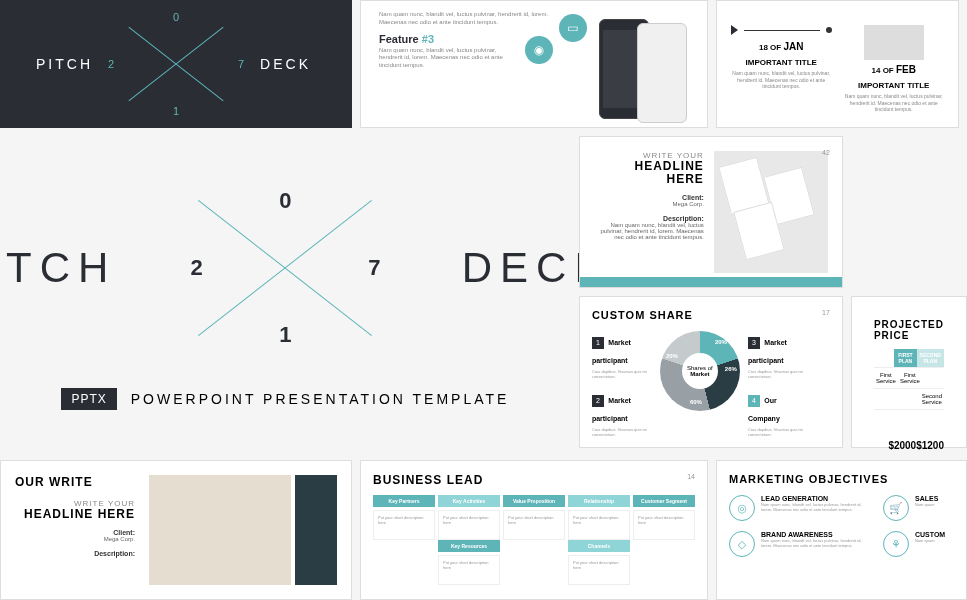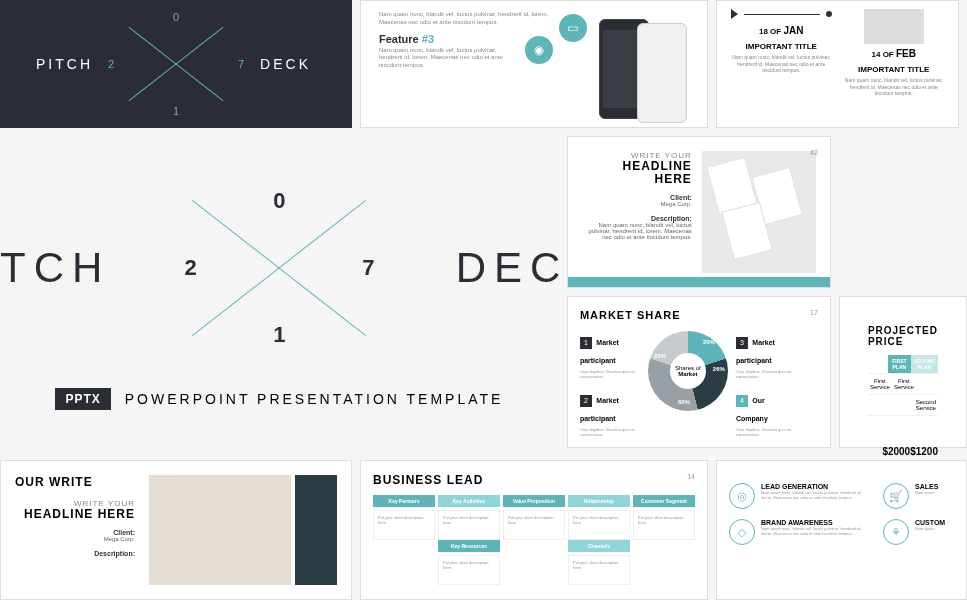--- a/index.html
+++ b/index.html
@@ -26,21 +26,21 @@
 .feat{margin-bottom:6px}
 .feat-t{font-size:11px;font-weight:bold;color:#2a2d34}
 .feat-t .num{color:#5eb5b8}
 .feat-d{font-size:6px;color:#888;line-height:1.3;margin-top:2px}
 .feat-ic{float:right;width:28px;height:28px;border-radius:50%;background:#5eb5b8;margin:3px 0 3px 6px;display:flex;align-items:center;justify-content:center;color:#fff;font-size:12px}
 .phones{width:90px;position:relative}
 .phone{position:absolute;width:50px;height:100px;background:#2a2d34;border-radius:6px;border:1px solid #444}
 .ph1{left:0;top:10px}
 .ph2{left:38px;top:14px;background:#f0f0f0;border:1px solid #ccc}
 .phone-screen{position:absolute;top:10px;left:3px;right:3px;bottom:10px;background:#3a3d44;display:flex;align-items:center;justify-content:center}
-.timeline{width:243px;height:128px;padding:8px 14px;overflow:hidden}
+.timeline{width:243px;height:128px;padding:24px 14px;overflow:hidden}
 .tl-row{display:flex;align-items:center;gap:6px;margin-bottom:6px}
 .tl-arrow{width:0;height:0;border-top:5px solid transparent;border-bottom:5px solid transparent;border-left:7px solid #2a2d34}
 .tl-line{flex:1;height:1px;background:#333}
 .tl-dot{width:6px;height:6px;border-radius:50%;background:#333}
 .tl-cols{display:flex;gap:12px}
 .tl-col{flex:1;text-align:center}
 .tl-date{font-size:8px;font-weight:bold}
 .tl-date .m{font-size:10px}
 .tl-h{font-size:8px;font-weight:bold;margin-top:6px}
 .tl-d{font-size:5px;color:#888;margin-top:3px;line-height:1.3}
@@ -52,21 +52,21 @@
 .bx-line{position:absolute;top:50%;left:50%;width:220px;height:1px;background:#5eb5b8;transform-origin:center}
 .bx-txt{position:absolute;font-size:42px;letter-spacing:8px;font-weight:300;color:#2a2d34}
 .bx-pitch{left:-135px;top:50%;transform:translateY(-50%)}
 .bx-deck{right:-125px;top:50%;transform:translateY(-50%)}
 .bx-num{position:absolute;font-size:22px;color:#2a2d34;font-weight:bold}
 .bx-0{top:10px;left:50%;transform:translateX(-50%)}
 .bx-2{top:50%;left:105px;transform:translateY(-50%)}
 .bx-7{top:50%;right:105px;transform:translateY(-50%)}
 .bx-1{bottom:10px;left:50%;transform:translateX(-50%)}
 .pptx-row{display:flex;align-items:center;gap:14px;margin-top:30px}
-.pptx-badge{background:#2a2d34;color:#fff;padding:4px 10px;font-size:12px;font-weight:bold;letter-spacing:1px}
+.pptx-badge{background:#2a2d34;color:#fff;padding:4px 10px;font-size:12px;font-weight:normal;letter-spacing:1px}
 .pptx-sub{color:#000000;font-size:14px;letter-spacing:3px}
 .r2-right{display:flex;flex-direction:column;gap:8px;flex:1}
 .r2-top{display:flex;gap:8px;height:152px}
 .headline-card{width:264px;padding:14px;display:flex;gap:10px;position:relative}
 .hl-strip{position:absolute;left:0;bottom:0;width:100%;height:10px;background:#5eb5b8}
 .hl-txt{width:110px;text-align:right}
 .hl-sm{font-size:8px;color:#888;letter-spacing:1px}
 .hl-big{font-size:12px;font-weight:900;letter-spacing:1px;line-height:1.1}
 .hl-meta{font-size:6px;color:#666;margin-top:8px}
 .hl-meta b{display:block;font-size:7px;color:#333}
@@ -83,21 +83,21 @@
 .mk-pg{position:absolute;top:12px;right:12px;font-size:7px;color:#999}
 .mk-body{display:flex;margin-top:10px;gap:8px}
 .mk-col{width:60px}
 .mk-item{margin-bottom:10px}
 .mk-n{display:inline-block;width:12px;height:12px;background:#2a2d34;color:#fff;font-size:7px;text-align:center;line-height:12px}
 .mk-t{font-size:7px;font-weight:bold;display:inline}
 .mk-d{font-size:4px;color:#999;margin-top:2px}
 .donut{width:80px;height:80px;position:relative;border-radius:50%;background:conic-gradient(#5eb5b8 0 20%,#2a3d44 20% 46%,#98a0a5 46% 80%,#c5cacc 80% 100%)}
 .donut-c{position:absolute;top:22px;left:22px;width:36px;height:36px;border-radius:50%;background:#fff;display:flex;flex-direction:column;align-items:center;justify-content:center;font-size:6px}
 .donut-lbl{position:absolute;font-size:6px;color:#fff;font-weight:bold}
-.price-card{flex:1;padding:28px;min-width:100px}
+.price-card{flex:1;padding:22px;min-width:100px}
 .price-h{font-size:10px;font-weight:900;letter-spacing:1px}
 .price-tbl{margin-top:8px;font-size:6px}
 .price-row{display:flex;border-bottom:1px solid #eee}
 .price-cell{flex:1;padding:4px 2px;text-align:center}
 .price-hd{background:#5eb5b8;color:#fff;font-size:5px;font-weight:bold;padding:3px}
 .price-hd2{background:#c5e5e6}
 .price-btm{display:flex;margin-top:30px}
 .price-v{flex:1;text-align:center;font-size:10px;font-weight:bold}
 
 .r3{height:140px}
@@ -210,21 +210,21 @@
           <div class="hl-tile" style="width:40px;height:50px;top:10px;left:10px"></div>
           <div class="hl-tile" style="width:40px;height:50px;top:20px;left:55px"></div>
           <div class="hl-tile" style="width:40px;height:50px;top:55px;left:25px"></div>
         </div>
         <div class="mk-pg">42</div>
         <div class="hl-strip"></div>
       </div>
     </div>
     <div class="r2-bot">
       <div class="card market-card">
-        <div class="mk-h">MARKET SHARE</div>
+        <div class="mk-h">CUSTOM SHARE</div>
         <div class="mk-pg">17</div>
         <div class="mk-body">
           <div class="mk-col">
             <div class="mk-item"><span class="mk-n">1</span> <span class="mk-t">Market participant</span><div class="mk-d">Cras dapibus. Vivamus quis mi consectetuer.</div></div>
             <div class="mk-item"><span class="mk-n">2</span> <span class="mk-t">Market participant</span><div class="mk-d">Cras dapibus. Vivamus quis mi consectetuer.</div></div>
           </div>
           <div class="donut">
             <div class="donut-c">
                 <span>Shares of</span>
                 <b>Market</b>
@@ -309,20 +309,21 @@
           <div class="biz-hd biz-hd2">Channels</div>
           <div class="biz-box">Put your short description here</div>
         </div>
       <div class="biz-col">
           <div class="biz-hd">Customer Segment</div>
           <div class="biz-box">Put your short description here</div>
         </div>
     </div>
   </div>
   <div class="card mkt-card">
+    <div class="mkt-h">MARKETING OBJECTIVES</div>
     <div class="mkt-grid">
       <div style="flex:2">
         <div class="mkt-item">
             <div class="mkt-ic">◎</div>
             <div class="mkt-txt">
               <div class="mkt-t">LEAD GENERATION</div>
               <div class="mkt-d">Nam quam nunc, blandit vel, luctus pulvinar, hendrerit id, lorem. Maecenas nec odio et ante tincidunt tempus.</div>
             </div>
           </div>
         <div class="mkt-item">

